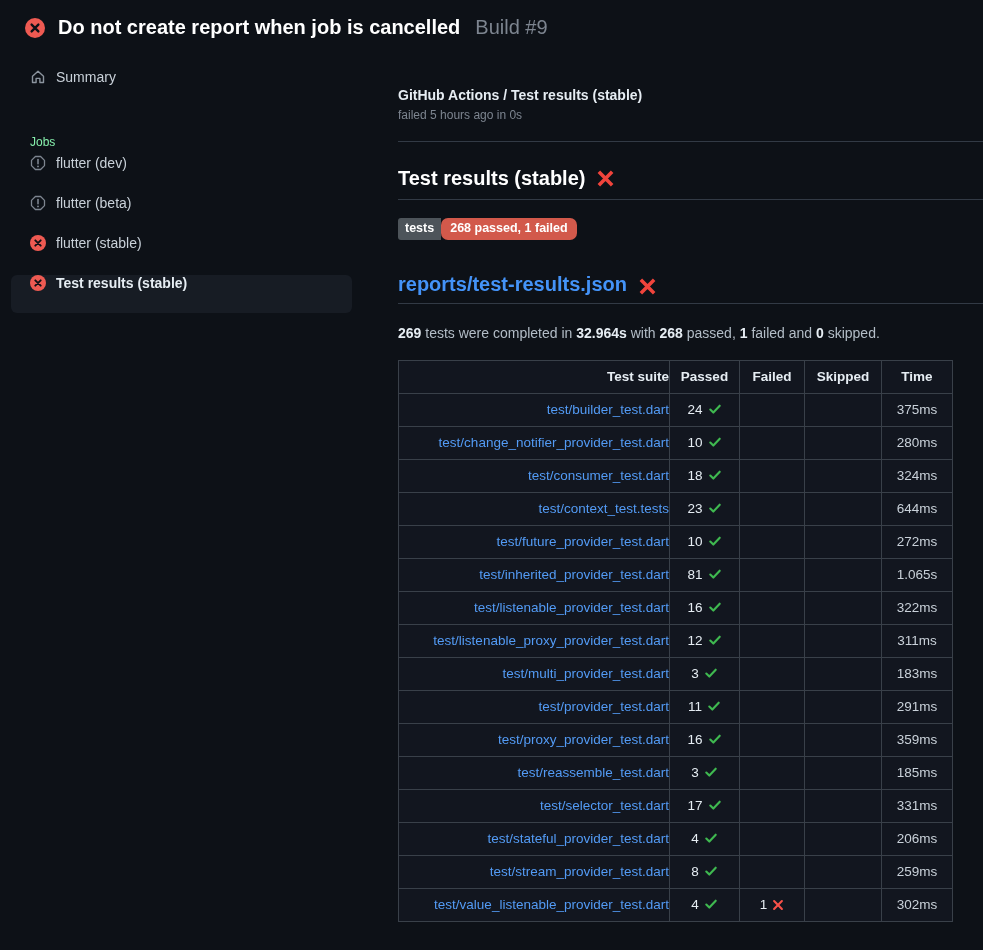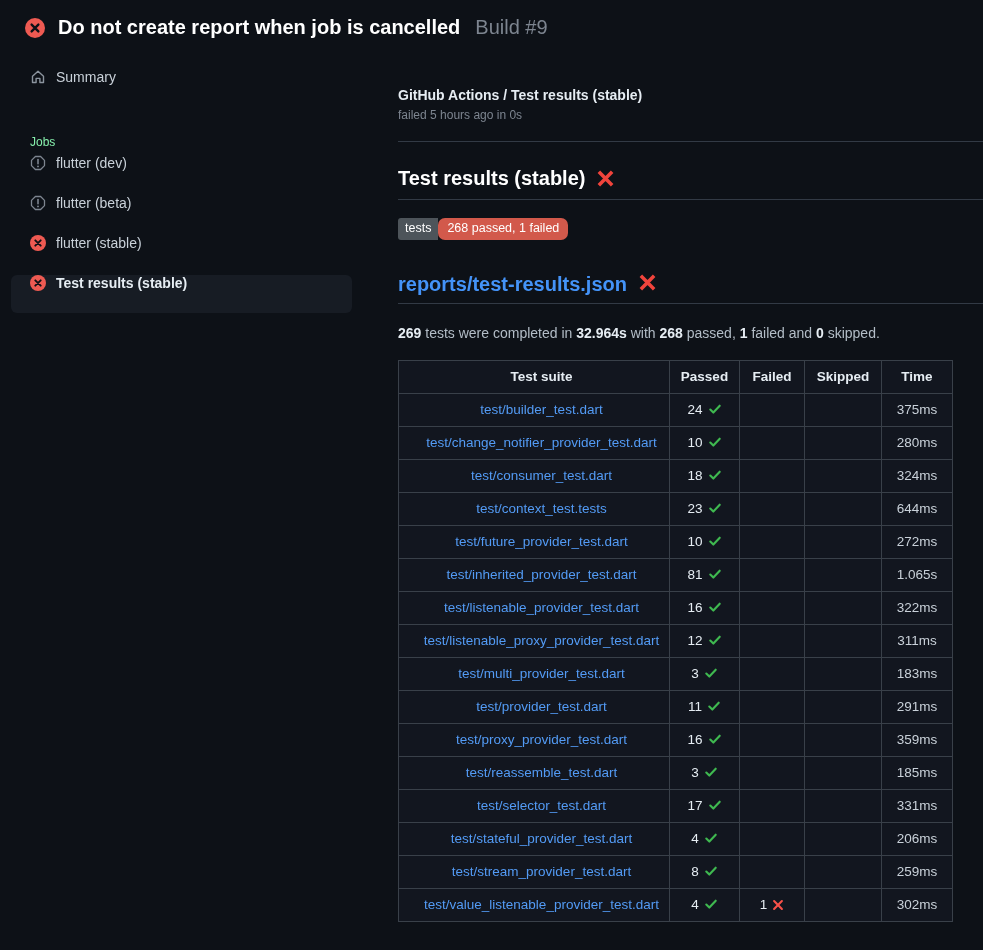--- a/index.html
+++ b/index.html
@@ -35,41 +35,41 @@
   .divider { border:0; border-top:1px solid #323a45; margin:19px 0 0 0; }
 
   .section-title {
     margin:25px 0 0 0; padding-bottom:9px; border-bottom:1px solid #323a45;
     font-size:20px; font-weight:700; color:#ffffff;
     display:flex; align-items:center; gap:11px;
   }
   .report-title {
     margin:33px 0 0 0; padding-bottom:7px; border-bottom:1px solid #323a45;
     font-size:20px; font-weight:700; color:#4493f8;
-    display:flex; align-items:flex-start; gap:11px;
+    display:flex; align-items:flex-end; gap:11px;
   }
   .report-title a { color:#4493f8; text-decoration:none; }
 
   .badge { display:inline-flex; margin-top:18px; border-radius:3px; overflow:hidden;
-           font-size:12.5px; font-weight:400; color:#ffffff; line-height:1; }
+           font-size:12.5px; font-weight:700; color:#ffffff; line-height:1; }
   .badge-label { background:#4d545a; padding:4px 7px 5px; }
   .badge-value { background:#d2594b; padding:4px 9px 5px;border-radius:7px; }
 
   .summary-line { margin:21px 0 0 0; font-size:14px; color:#b3bdc7; }
   .summary-line b { color:#e6edf3; font-weight:700; }
 
   
   table.results {
     border-collapse:collapse; table-layout:fixed;
     width:554px; margin-top:19px;
     background:#12161f; font-size:13.5px;
   }
   .results th, .results td { border:1px solid #394049; height:33px; padding:0; overflow:hidden; white-space:nowrap; }
   .results th { color:#e6edf3; font-weight:700; text-align:center; }
-  .results th.c-suite, .results td.c-suite { text-align:center; padding-left:15px; }
+  .results th.c-suite, .results td.c-suite { text-align:right; padding-left:15px; }
   .results td { text-align:center; }
   .results td.c-suite a { color:#539bf5; text-decoration:none; }
   .results td.c-time { color:#c9d1d9; }
   .results .num { color:#e6edf3; }
   .results td svg { vertical-align:-2px; margin-left:5px; }
 </style>
 </head>
 <body>
 
 <div class="app-header">

